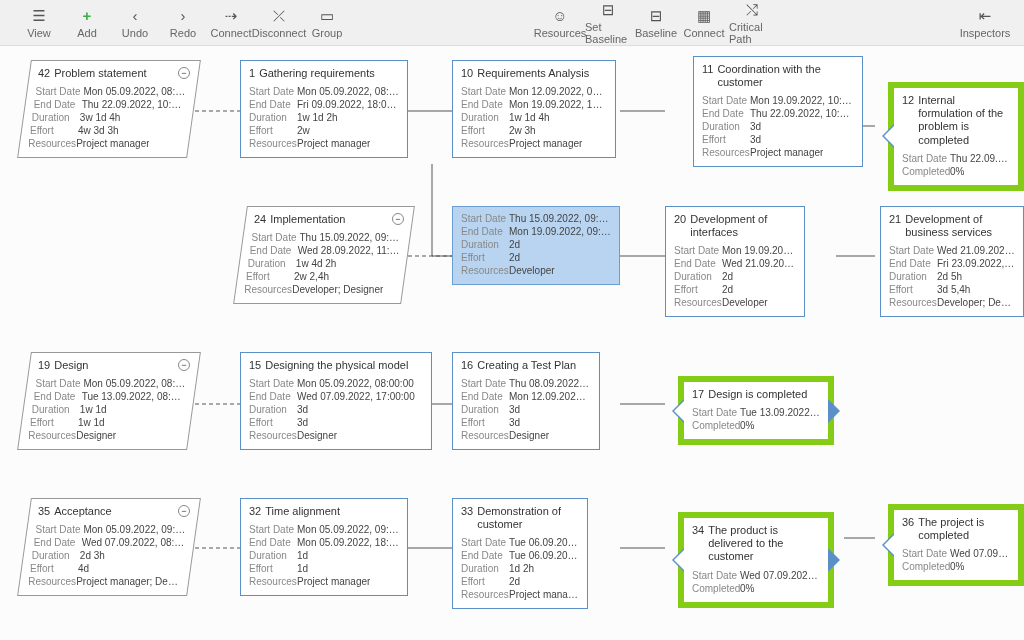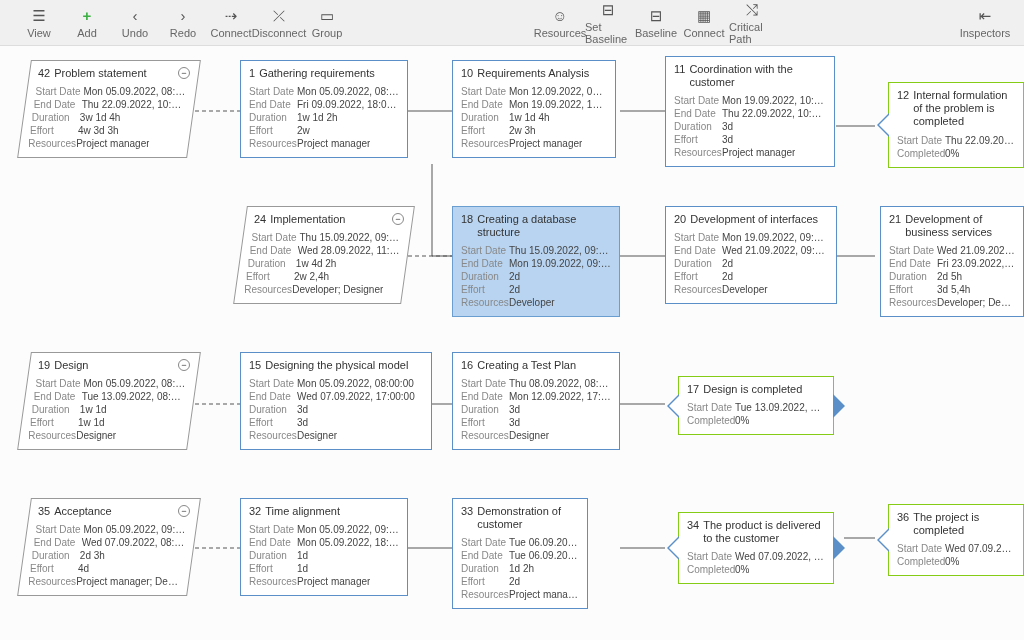--- a/index.html
+++ b/index.html
@@ -15,21 +15,21 @@
 .node { position: absolute; background: #fff; border: 1px solid #999; padding: 6px 8px; font-size: 10px; }
 .node.blue { border-color: #5a8fc7; }
 .node.selected { background: #b8d4f0; border-color: #6a9dd0; }
 .node-title { font-size: 11px; font-weight: 500; margin-bottom: 6px; display: flex; align-items: flex-start; gap: 4px; }
 .node-title .num { flex-shrink: 0; }
 .node-title .name { flex: 1; line-height: 1.2; }
 .collapse { width: 12px; height: 12px; border: 1px solid #888; border-radius: 50%; display: flex; align-items: center; justify-content: center; font-size: 9px; flex-shrink: 0; }
 .row { display: flex; margin-bottom: 2px; font-size: 10px; color: #555; }
 .row .lbl { width: 48px; color: #888; flex-shrink: 0; }
 .row .val { color: #444; white-space: nowrap; overflow: hidden; text-overflow: ellipsis; }
-.milestone { position: absolute; background: #fff; border: 1px solid #84cc16; padding: 6px 8px; font-size: 10px; }
+.milestone { position: absolute; background: #fff; border: 6px solid #84cc16; padding: 6px 8px; font-size: 10px; }
 .milestone::before, .milestone::after { content: ''; position: absolute; top: 50%; width: 0; height: 0; border-top: 12px solid transparent; border-bottom: 12px solid transparent; transform: translateY(-50%); }
 .milestone.left::before { left: -12px; border-right: 12px solid #5a8fc7; }
 .milestone.left .inner-tri-l { position:absolute; left:-10px; top:50%; transform:translateY(-50%); width:0;height:0;border-top:11px solid transparent;border-bottom:11px solid transparent;border-right:11px solid #fff; }
 .milestone.right::after { right: -12px; border-left: 12px solid #5a8fc7; }
 .milestone.right .inner-tri-r { position:absolute; right:-10px; top:50%; transform:translateY(-50%); width:0;height:0;border-top:11px solid transparent;border-bottom:11px solid transparent;border-left:11px solid #fff; }
 .parallelogram { position: absolute; background: #fff; border: 1px solid #999; padding: 6px 8px; font-size: 10px; transform: skewX(-8deg); }
 .parallelogram > * { transform: skewX(8deg); }
 svg.connectors { position: absolute; top: 0; left: 0; width: 1024px; height: 594px; pointer-events: none; }
 </style>
 </head>
@@ -192,21 +192,21 @@
   <div class="row">
         <span class="lbl">Effort</span>
         <span class="val">2w 3h</span>
       </div>
   <div class="row">
         <span class="lbl">Resources</span>
         <span class="val">Project manager</span>
       </div>
 </div>
 
-<div class="node blue" style="left:665px;top:10px;width:170px">
+<div class="node blue" style="left:693px;top:10px;width:170px">
   <div class="node-title">
         <span class="num">11</span>
         <span class="name">Coordination with the customer</span>
       </div>
   <div class="row">
         <span class="lbl">Start Date</span>
         <span class="val">Mon 19.09.2022, 10:00:00</span>
       </div>
   <div class="row">
         <span class="lbl">End Date</span>
@@ -264,24 +264,20 @@
         <span class="lbl">Effort</span>
         <span class="val">2w 2,4h</span>
       </div>
   <div class="row">
         <span class="lbl">Resources</span>
         <span class="val">Developer; Designer</span>
       </div>
 </div>
 
 <div class="node blue selected" style="left:452px;top:160px;width:168px">
-  <div class="node-title">
-        <span class="num">18</span>
-        <span class="name">Creating a database structure</span>
-      </div>
   <div class="row">
         <span class="lbl">Start Date</span>
         <span class="val">Thu 15.09.2022, 09:00:00</span>
       </div>
   <div class="row">
         <span class="lbl">End Date</span>
         <span class="val">Mon 19.09.2022, 09:00:00</span>
       </div>
   <div class="row">
         <span class="lbl">Duration</span>
@@ -290,21 +286,21 @@
   <div class="row">
         <span class="lbl">Effort</span>
         <span class="val">2d</span>
       </div>
   <div class="row">
         <span class="lbl">Resources</span>
         <span class="val">Developer</span>
       </div>
 </div>
 
-<div class="node blue" style="left:665px;top:160px;width:172px">
+<div class="node blue" style="left:665px;top:160px;width:140px">
   <div class="node-title">
         <span class="num">20</span>
         <span class="name">Development of interfaces</span>
       </div>
   <div class="row">
         <span class="lbl">Start Date</span>
         <span class="val">Mon 19.09.2022, 09:00:00</span>
       </div>
   <div class="row">
         <span class="lbl">End Date</span>
@@ -399,21 +395,21 @@
   <div class="row">
         <span class="lbl">Effort</span>
         <span class="val">3d</span>
       </div>
   <div class="row">
         <span class="lbl">Resources</span>
         <span class="val">Designer</span>
       </div>
 </div>
 
-<div class="node blue" style="left:452px;top:306px;width:168px">
+<div class="node blue" style="left:452px;top:306px;width:148px">
   <div class="node-title">
         <span class="num">16</span>
         <span class="name">Creating a Test Plan</span>
       </div>
   <div class="row">
         <span class="lbl">Start Date</span>
         <span class="val">Thu 08.09.2022, 08:00:00</span>
       </div>
   <div class="row">
         <span class="lbl">End Date</span>

